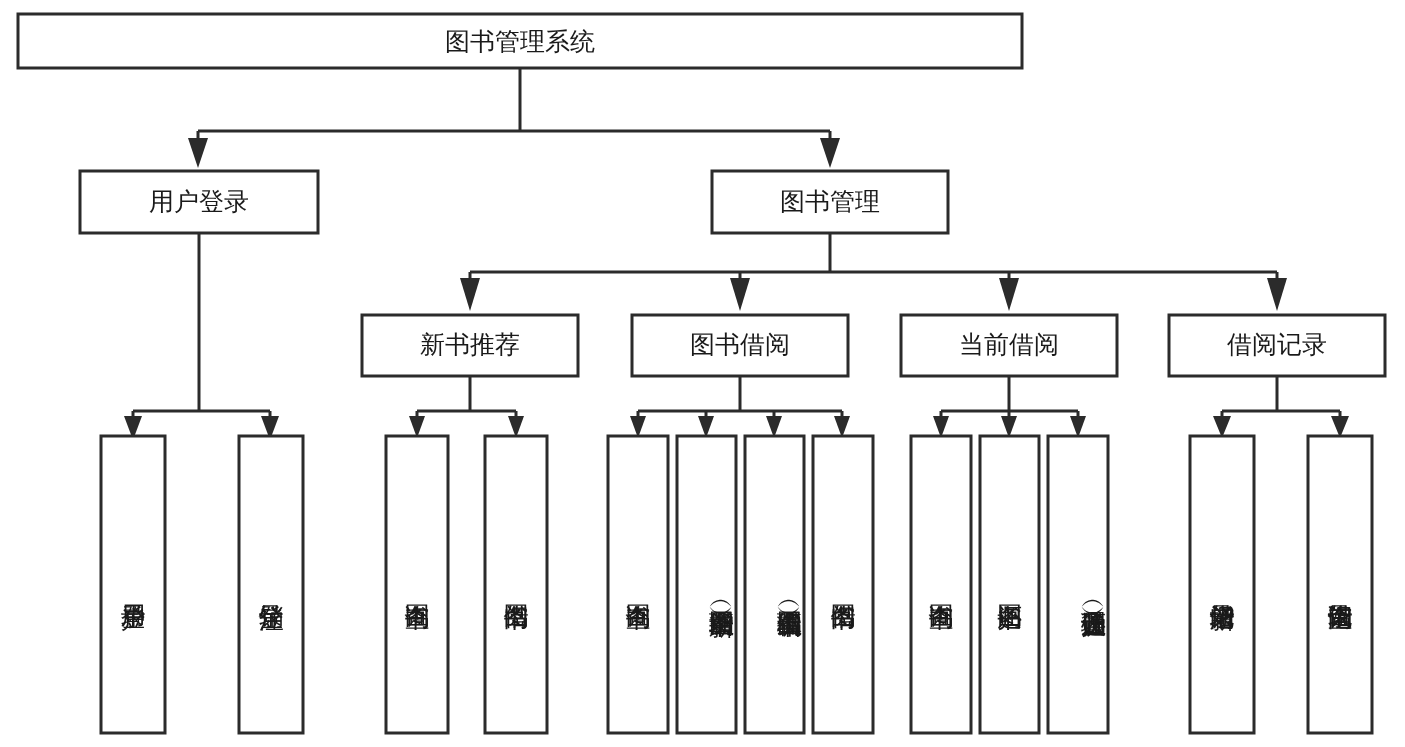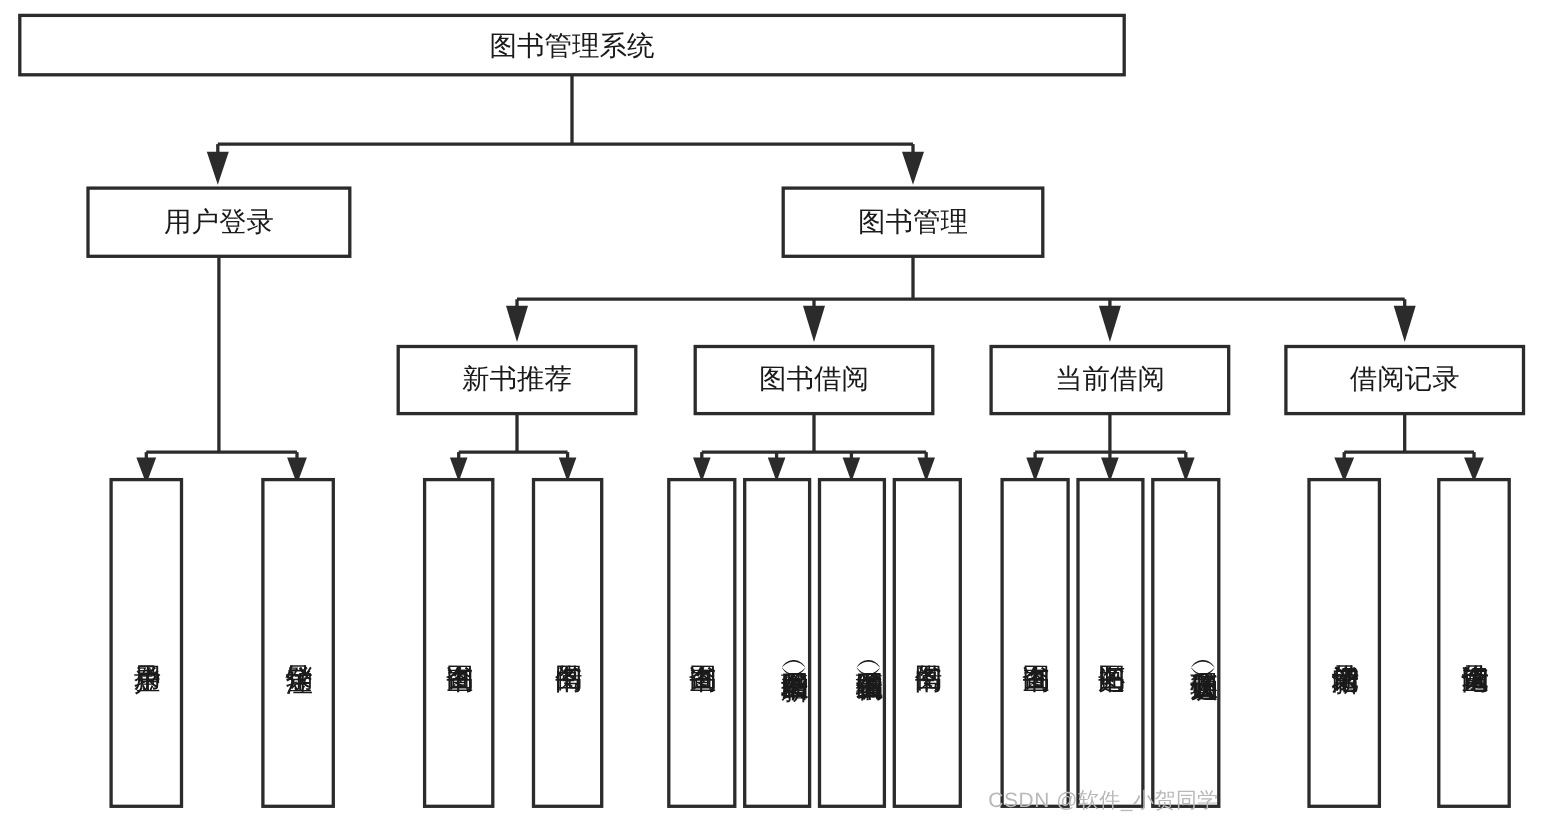--- a/index.html
+++ b/index.html
@@ -204,15 +204,14 @@
   <div class="node-label-v" style="left:745px; top:443px; width:59px; height:297px; display:flex; align-items:flex-start; justify-content:center;">编辑图书（管理员）</div>
   <div class="node-label-v" style="left:813px; top:436px; width:60px; height:297px; display:flex; align-items:center; justify-content:center;">借阅图书</div>
 
   <div class="node-label-v" style="left:911px; top:436px; width:60px; height:297px; display:flex; align-items:center; justify-content:center;">查询图书</div>
   <div class="node-label-v" style="left:980px; top:436px; width:59px; height:297px; display:flex; align-items:center; justify-content:center;">归还图书</div>
   <div class="node-label-v" style="left:1048px; top:443px; width:60px; height:297px; display:flex; align-items:flex-start; justify-content:center;">确认归还（管理员）</div>
 
   <div class="node-label-v" style="left:1190px; top:436px; width:64px; height:297px; display:flex; align-items:center; justify-content:center;">新增借阅记录</div>
   <div class="node-label-v" style="left:1308px; top:436px; width:64px; height:297px; display:flex; align-items:center; justify-content:center;">查询借阅记录</div>
 
-  <div class="watermark">CSDN @软件_小贺同学</div>
 
 </div>
 
 </body></html>

